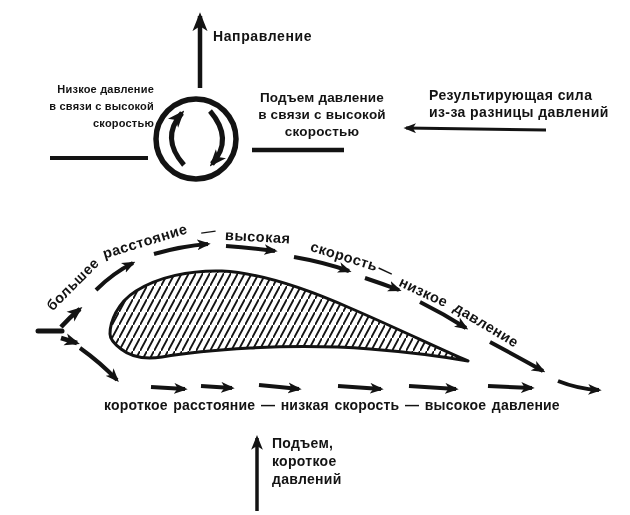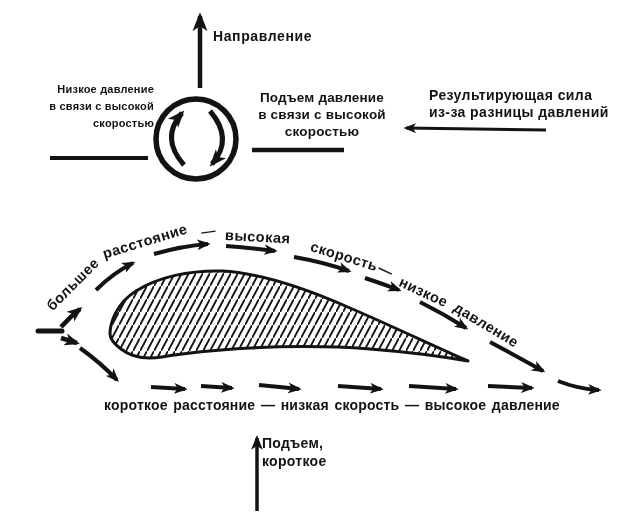--- a/index.html
+++ b/index.html
@@ -9,21 +9,21 @@
     font-family:Liberation Sans, sans-serif;
   }
   .stage svg{position:absolute;left:0;top:0;}
   .lbl{position:absolute;font-weight:700;}
   .lbl div{white-space:nowrap;}
   #direction-label{left:213px;top:28px;font-size:14px;line-height:17px;letter-spacing:.6px;}
   #low-pressure-label{left:2px;top:81px;width:152px;text-align:right;font-size:11px;line-height:17px;letter-spacing:.2px;}
   #high-pressure-label{left:246px;top:89px;width:152px;text-align:center;font-size:13.5px;line-height:17px;letter-spacing:.2px;}
   #resultant-label{left:429px;top:87px;font-size:14px;line-height:17px;letter-spacing:.4px;}
   #lower-flow-label{left:104px;top:397px;font-size:14px;letter-spacing:.2px;word-spacing:1.5px;white-space:nowrap;}
-  #lift-label{left:262px;top:434px;font-size:14px;line-height:18px;letter-spacing:.3px;}
+  #lift-label{left:272px;top:434px;font-size:14px;line-height:18px;letter-spacing:.3px;}
   .fw{
     position:absolute;font-weight:700;font-size:14.5px;white-space:nowrap;
     transform-origin:0 50%;letter-spacing:.5px;line-height:18px;height:18px;
   }
   #fw0{left:49px;top:299px;transform:rotate(-45deg);}
   #fw1{left:103px;top:245px;transform:rotate(-17deg);}
   #fw2{left:201px;top:223px;transform:rotate(-8deg);}
   #fw3{left:225px;top:226px;transform:rotate(3deg);}
   #fw4{left:311px;top:237px;transform:rotate(17deg);}
   #fw5{left:379px;top:258px;transform:rotate(25deg);}
@@ -132,15 +132,16 @@
   <span class="fw" id="fw4">скорость</span>
   <span class="fw" id="fw5">—</span>
   <span class="fw" id="fw6">низкое</span>
   <span class="fw" id="fw7">давление</span>
 
   <div class="lbl" id="lower-flow-label">короткое расстояние — низкая скорость — высокое давление</div>
 
   <div class="lbl" id="lift-label">
     <div>Подъем,</div>
     <div>короткое</div>
+    <div>давлений</div>
   </div>
 
 </div>
 
 </body></html>

